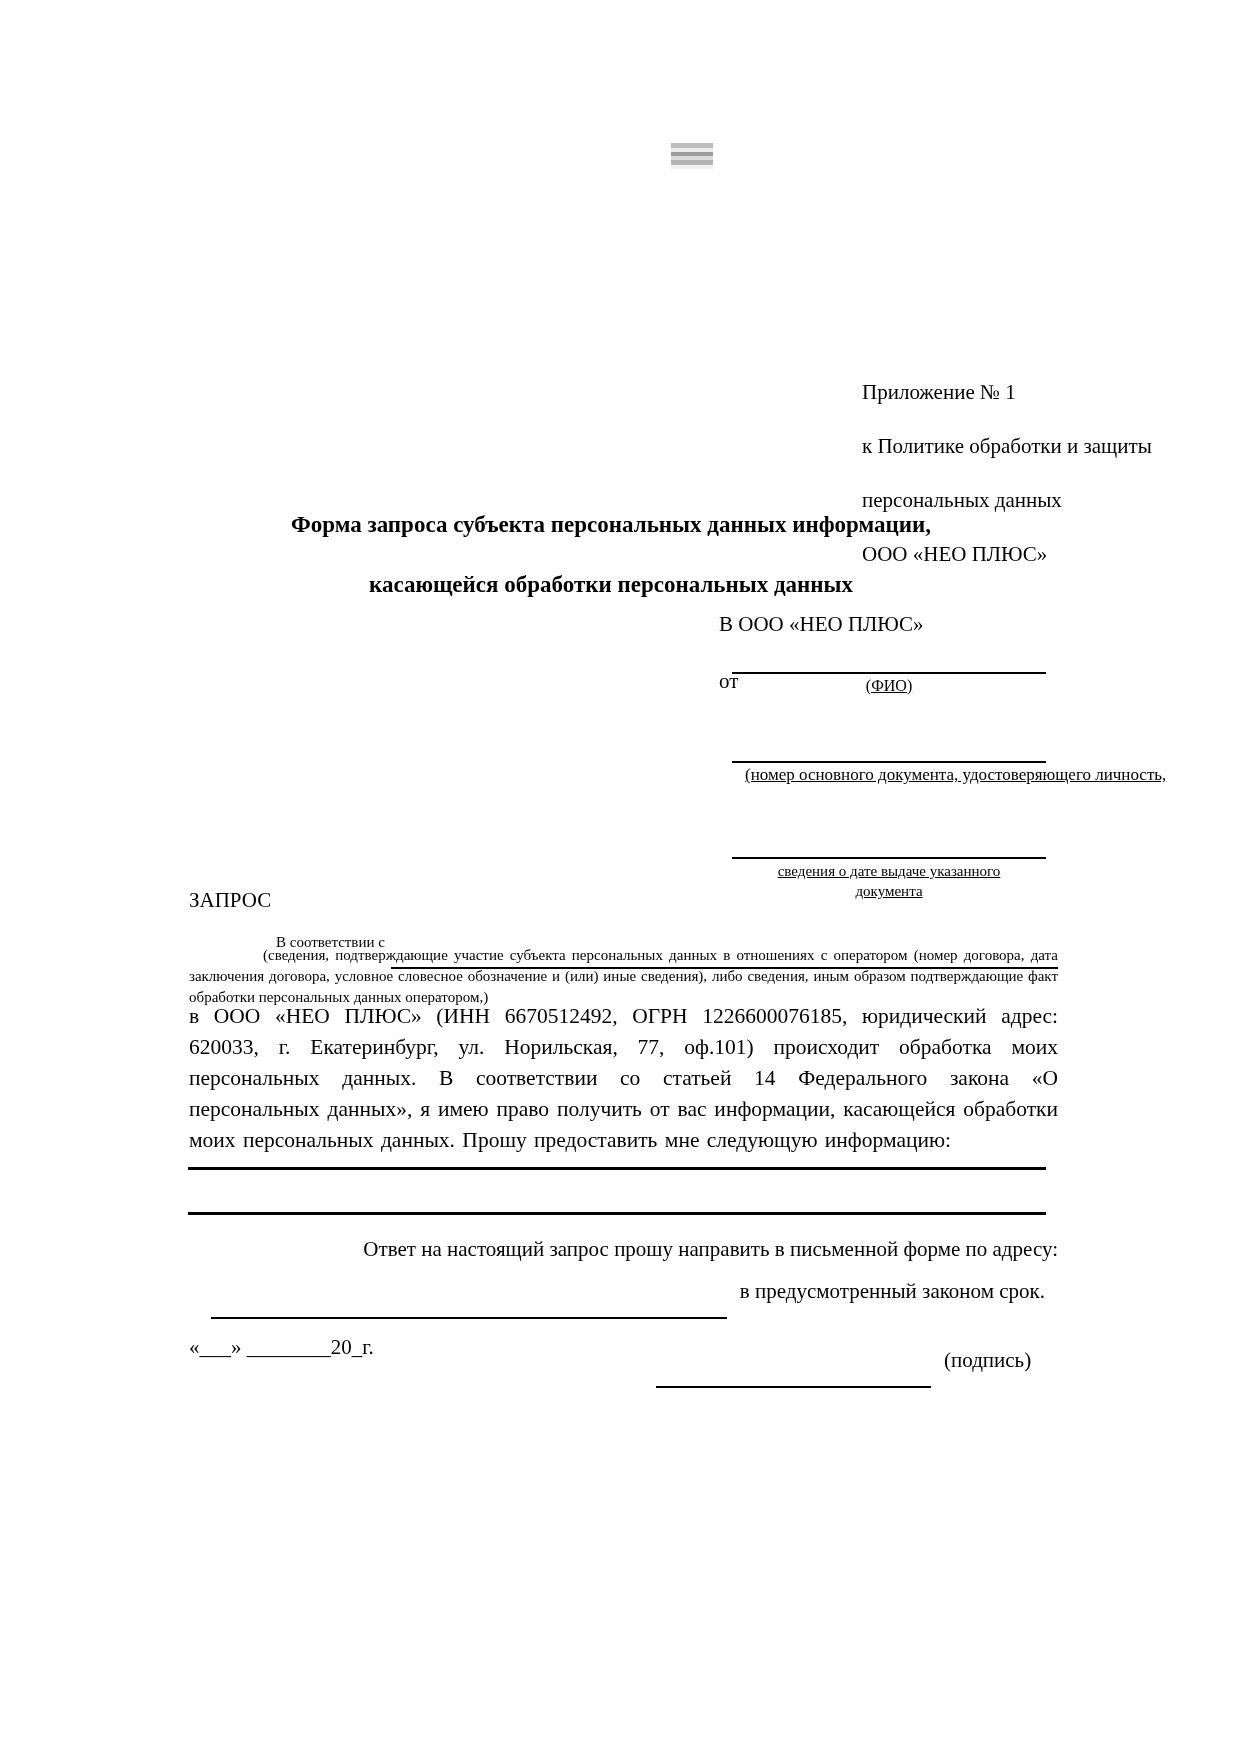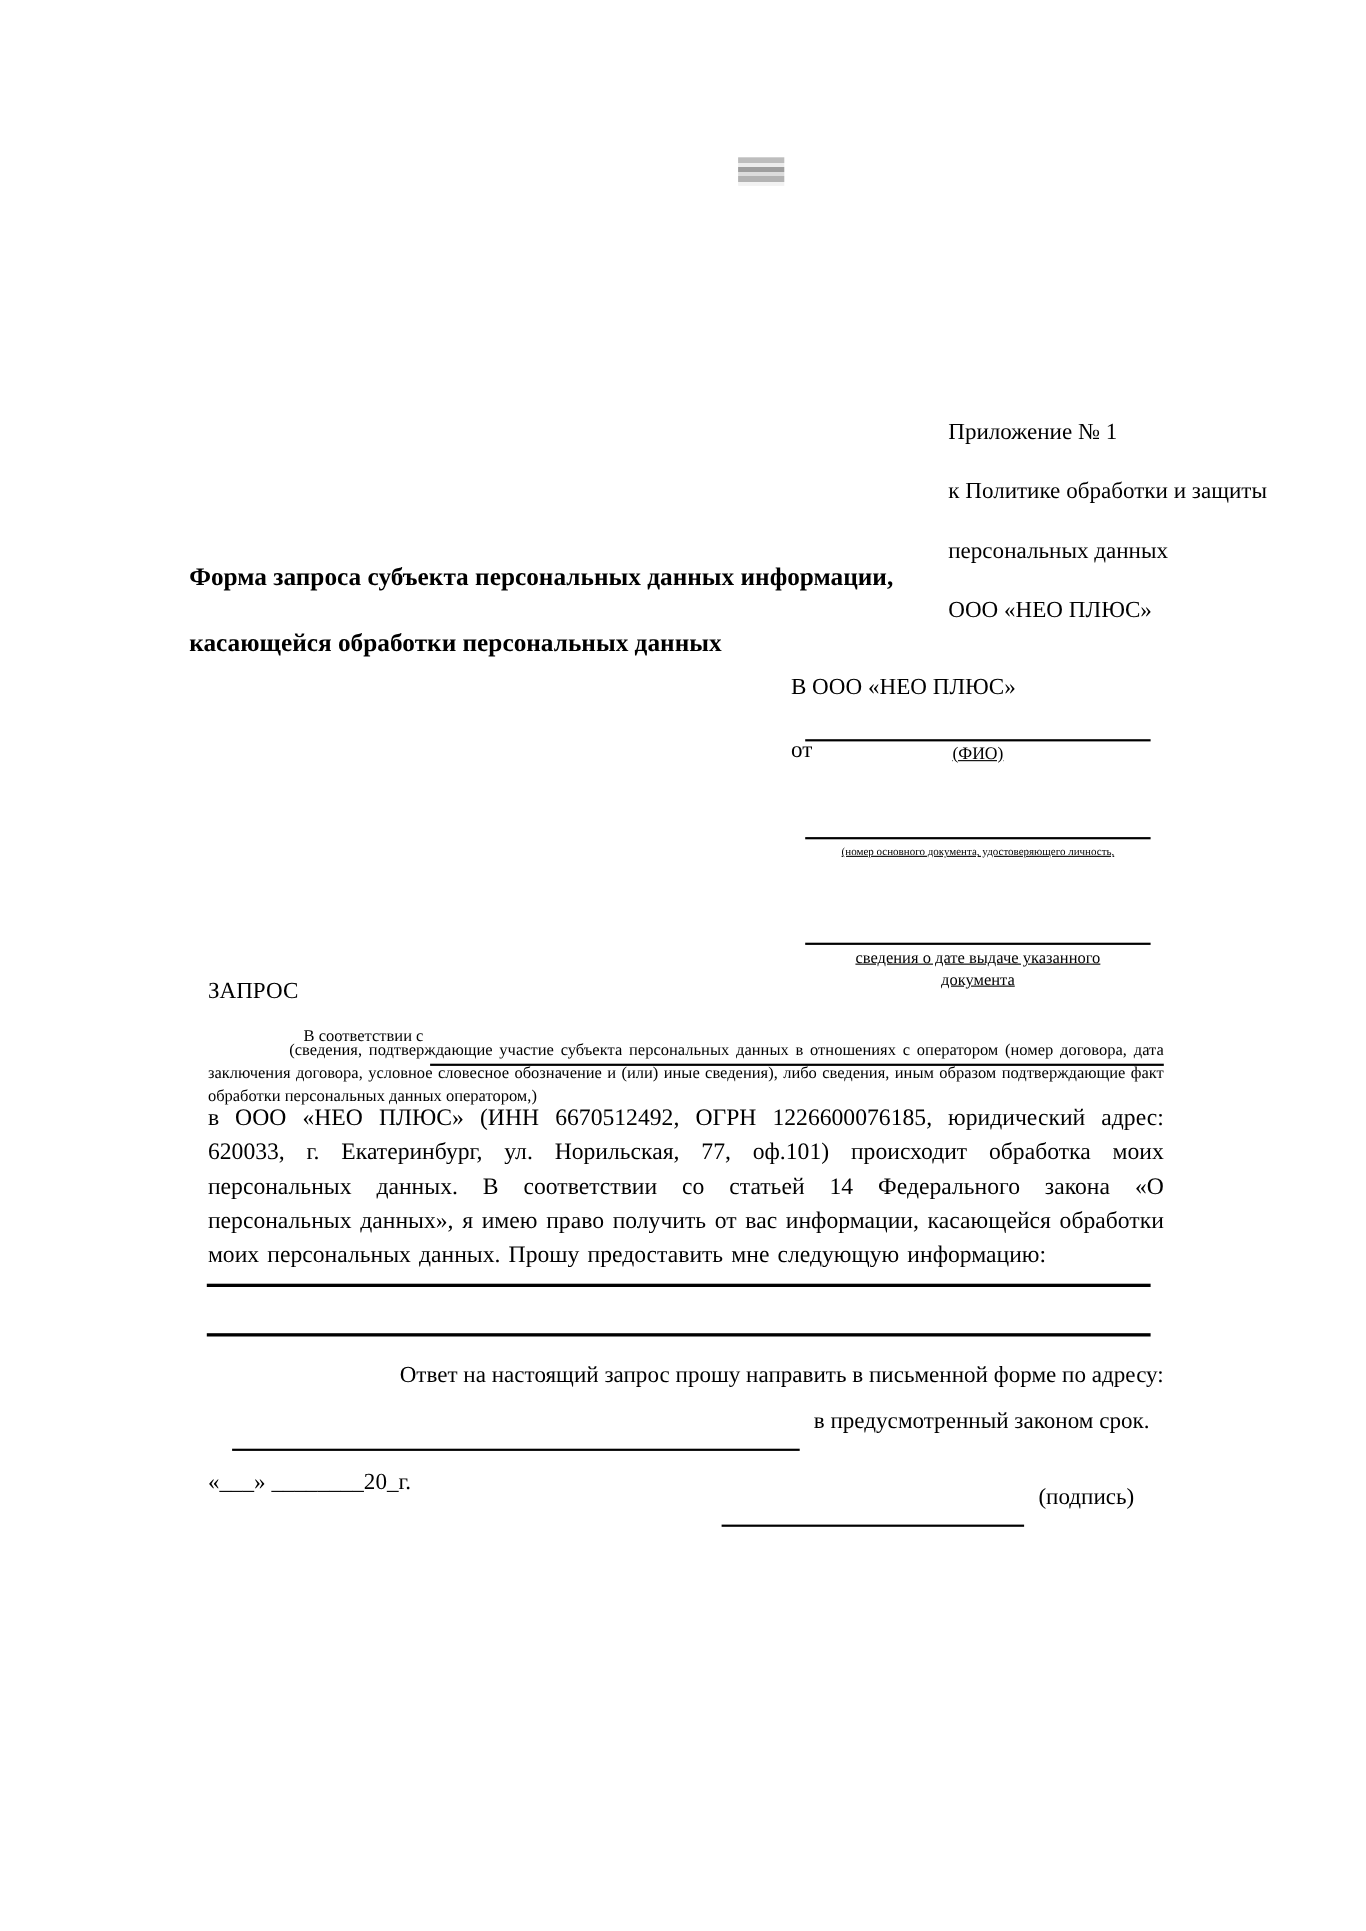--- a/index.html
+++ b/index.html
@@ -24,40 +24,40 @@
       #dcdcdc 13px, #dcdcdc 17px,
       #b3b3b3 17px, #b3b3b3 22px,
       #f2f2f2 22px, #f2f2f2 26px);
   }
   .appendix {
     position:absolute; left:810px; top:326px;
     font-size:21px; line-height:28px; white-space:nowrap;
   }
   .doc-title {
     position:absolute; left:120px; top:456px; width:930px;
-    text-align:left; font-weight:bold;
+    text-align:center; font-weight:bold;
     font-size:23px; line-height:34px;
   }
   .addressee {
     position:absolute; left:667px; top:557px;
     font-size:21px; line-height:31px;
   }
   .fields {
     position:absolute; left:680px; top:592px; width:366px;
   }
   .fill {
     border-bottom:2px solid #000;
   }
   .field .caption {
     text-align:center; line-height:20px; padding-top:2px;text-decoration:underline;
   }
   .f1 .fill { height:30px; }
   .f1 .caption { font-size:16px; }
   .f2 .fill { height:25px; }
-  .f2 .caption { font-size:10px; white-space:nowrap; }
+  .f2 .caption { font-size:17px; white-space:nowrap; }
   .f3 .fill { height:35px; }
   .f3 .caption { font-size:15px; }
   .f4 .fill { height:27px; }
   .f4 .caption { font-size:15px; }
   .request-heading {
     position:absolute; left:150px; top:846px; width:895px;
     text-align:left; font-size:21px; line-height:30px;
   }
   .intro-row {
     position:absolute; left:150px; top:876px; width:895px;

